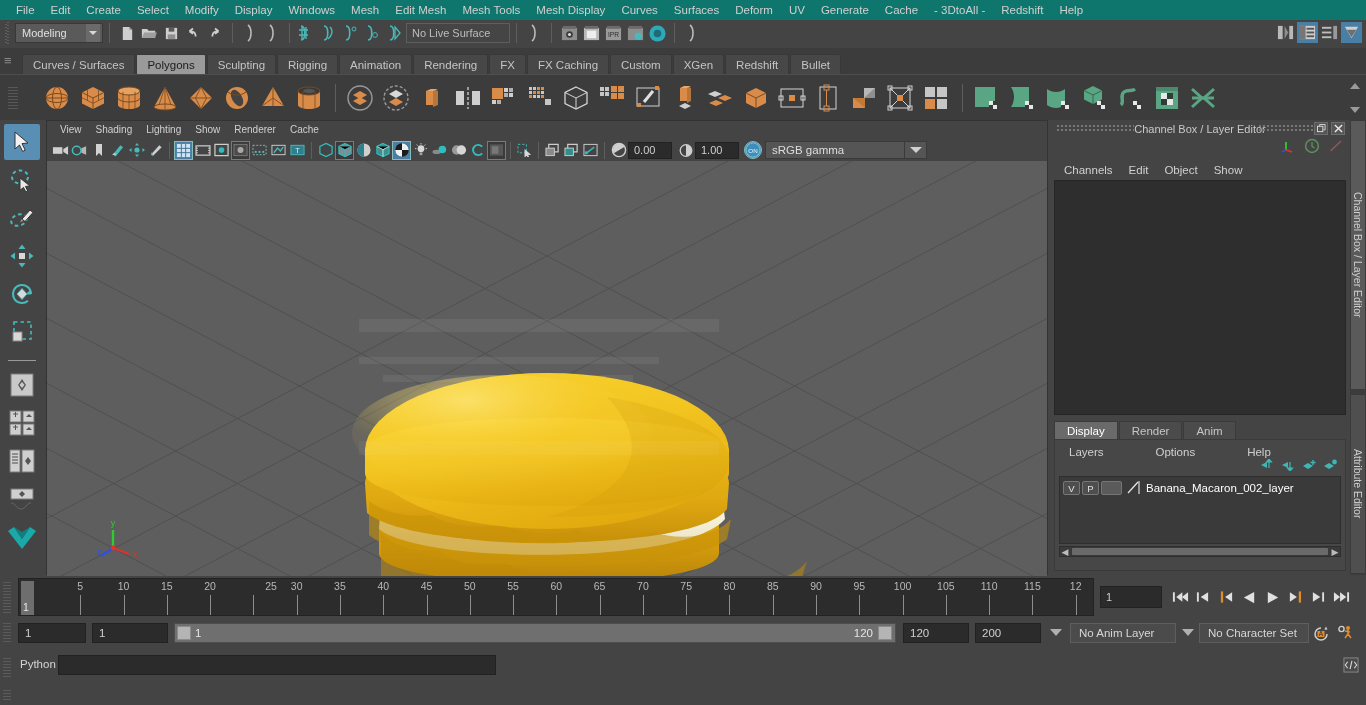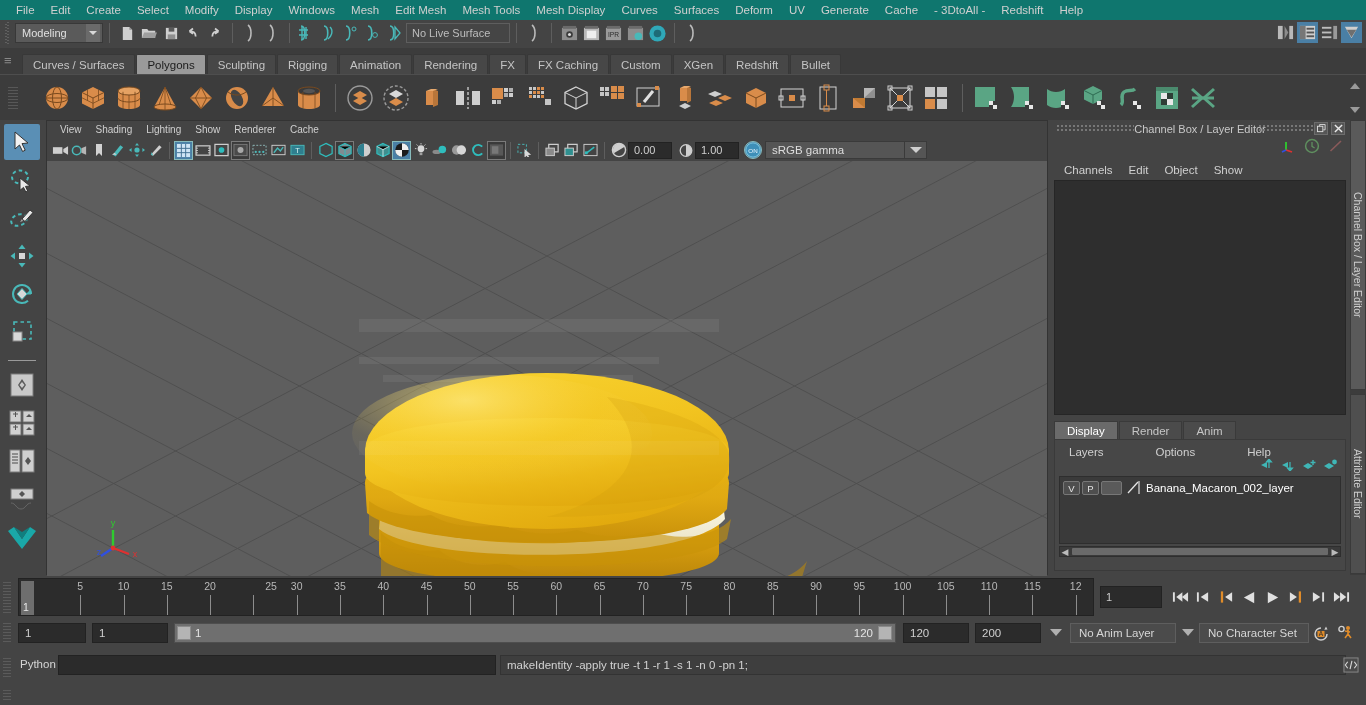--- a/index.html
+++ b/index.html
@@ -1335,21 +1335,20 @@
           <path d="M11 5v4l-3 4M11 9l3 4M8 6l5 1" stroke="#e08c2a" stroke-width="1.6" fill="none"></path>
         </svg>
     </div>
   </div>
 
   <div class="cmdline">
     <div class="cmdgrip"></div>
   </div>
   <div class="cmdlabel">Python</div>
   <input class="cmdinput" style="color: rgb(214, 214, 214); font-size: 11.5px; padding-left: 6px;" value="">
-  <div class="cmdout">makeIdentity -apply true -t 1 -r 1 -s 1 -n 0 -pn 1;</div>
   <div class="cmdicon">
     <svg width="16" height="16" viewBox="0 0 17 17">
         <rect x="1" y="1" width="15" height="15" fill="#4a4a4a" stroke="#8a8a8a"></rect>
         <path d="M5 5L2.5 8.5 5 12M12 5l2.5 3.5L12 12M9.5 4l-2 9" stroke="#d6d6d6" stroke-width="1.2" fill="none"></path>
       </svg>
   </div>
 
   <div class="helpline">
     <div class="helpgrip"></div>
   </div>

